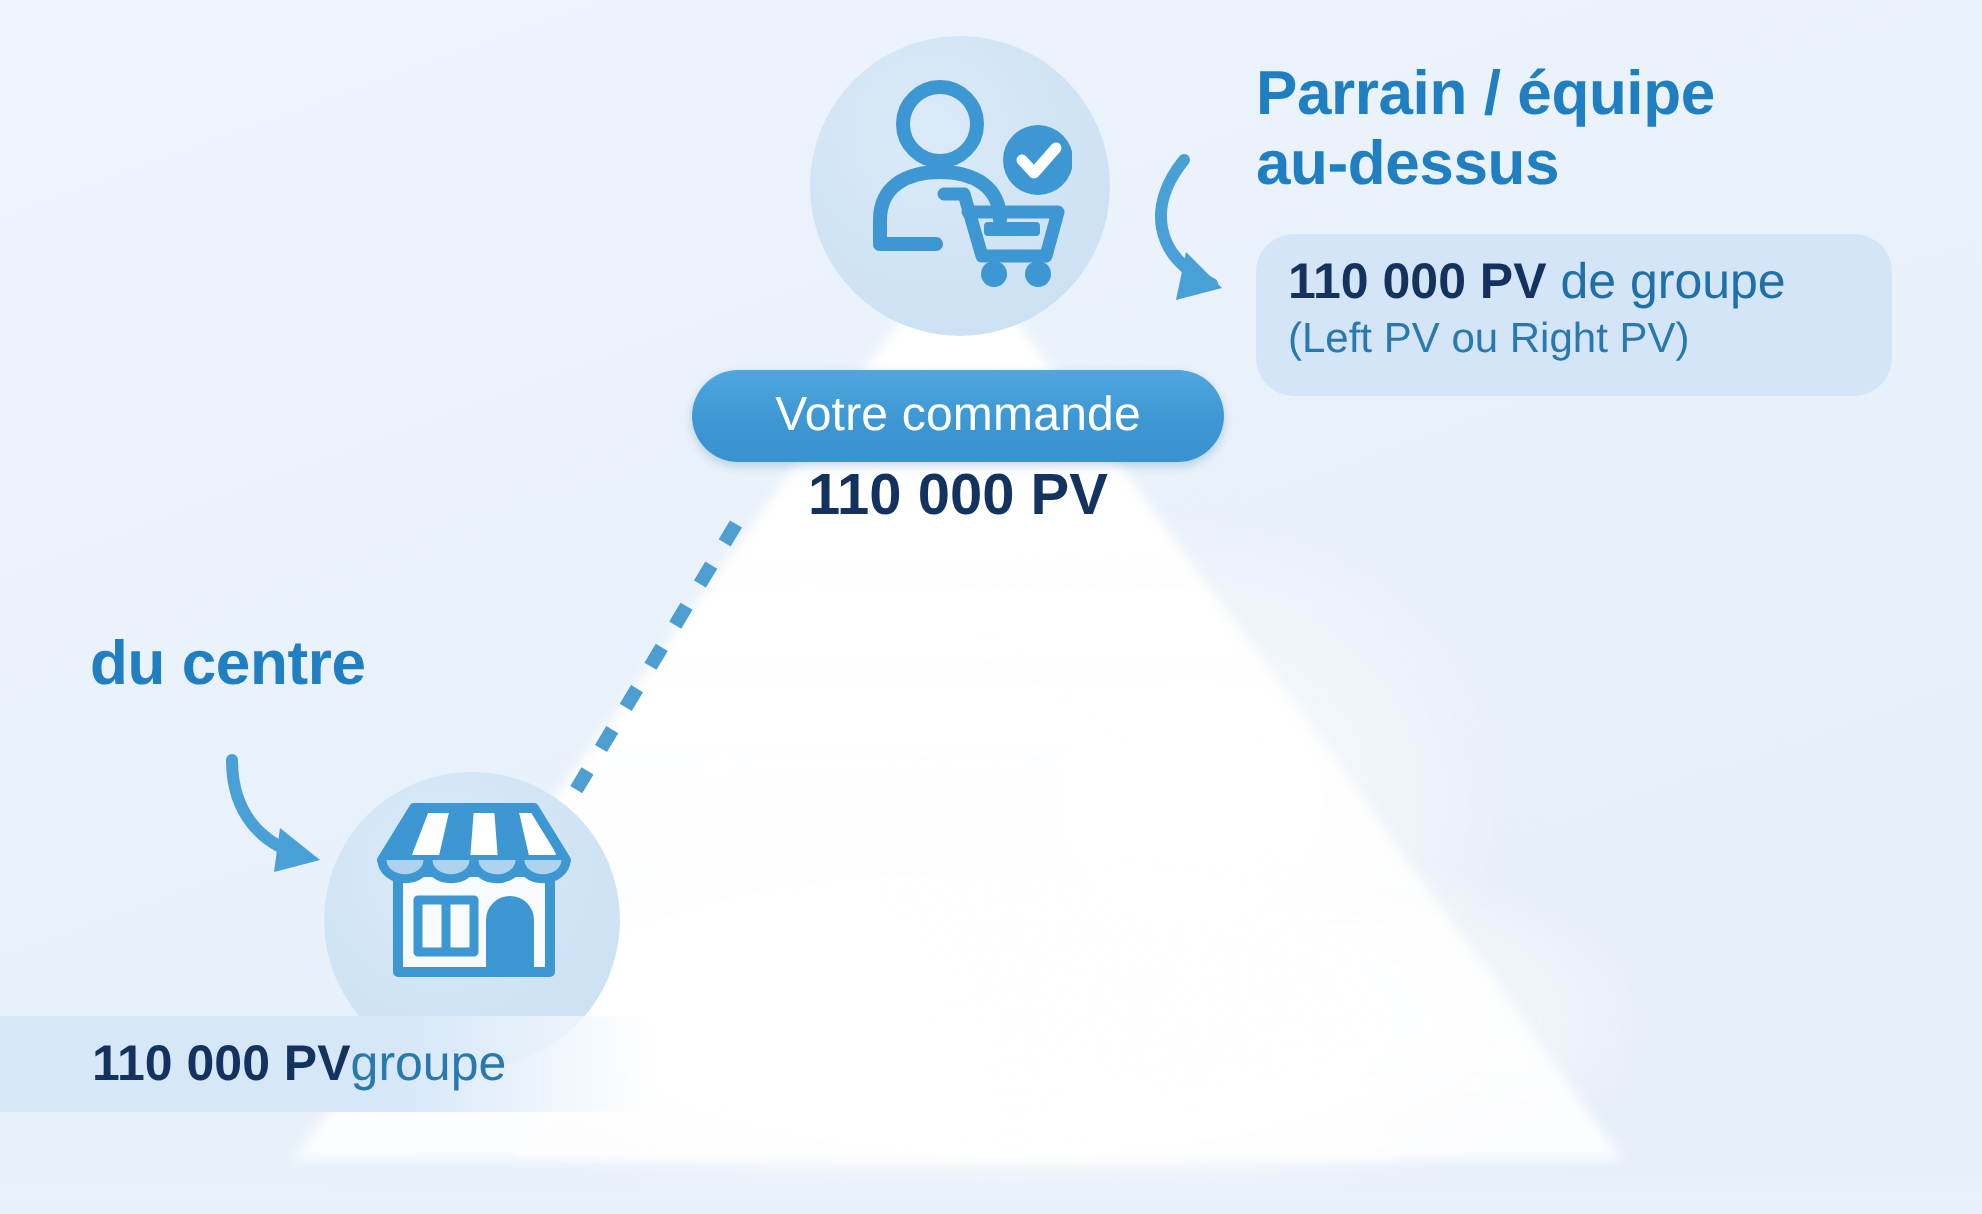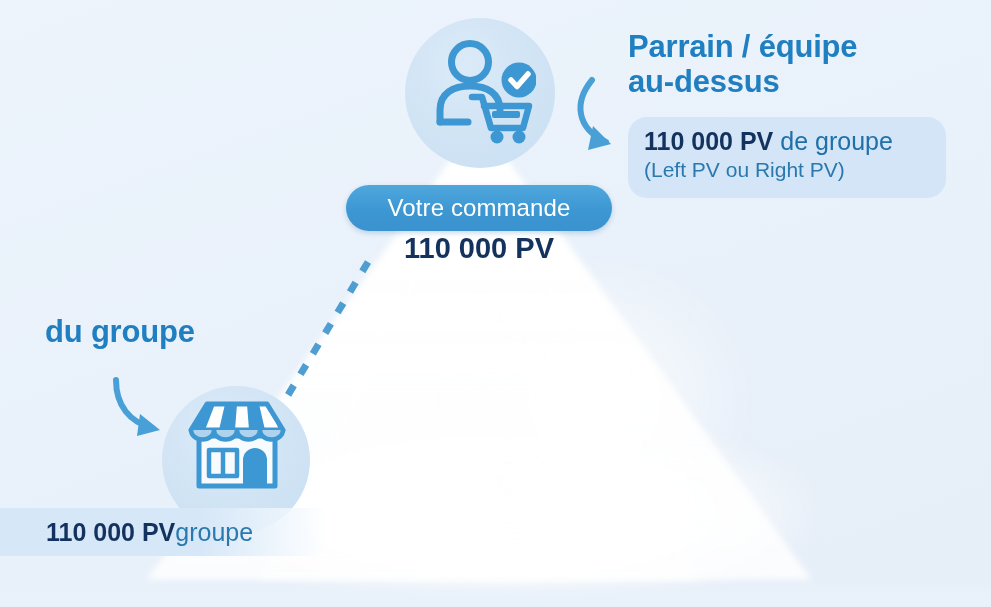--- a/index.html
+++ b/index.html
@@ -166,21 +166,21 @@
     <div>Parrain / équipe</div>
     <div>au-dessus</div>
   </div>
 
   <div class="infobox" id="group-box">
     <div class="l1"><span class="strong-val">110 000 PV</span><span> de groupe</span></div>
     <div class="l2">(Left PV ou Right PV)</div>
   </div>
 
   <div class="heading" id="heading-center">
-    <div>du groupe</div>
+    <div>du centre</div>
   </div>
 
   <svg class="connector" style="left:104px;top:372px;width:86px;height:82px;" viewBox="0 0 86 82">
     <path d="M12 8 C12 34 26 50 48 56" fill="none" stroke="#49a0d6" stroke-width="6" stroke-linecap="round"></path>
     <path d="M36 42 L56 58 L33 64 Z" fill="#49a0d6"></path>
   </svg>
 
   <div class="circle" id="circle-store"></div>
   <svg class="icon-svg" style="left:185px;top:398px;width:104px;height:94px;" viewBox="0 0 104 94">
 

